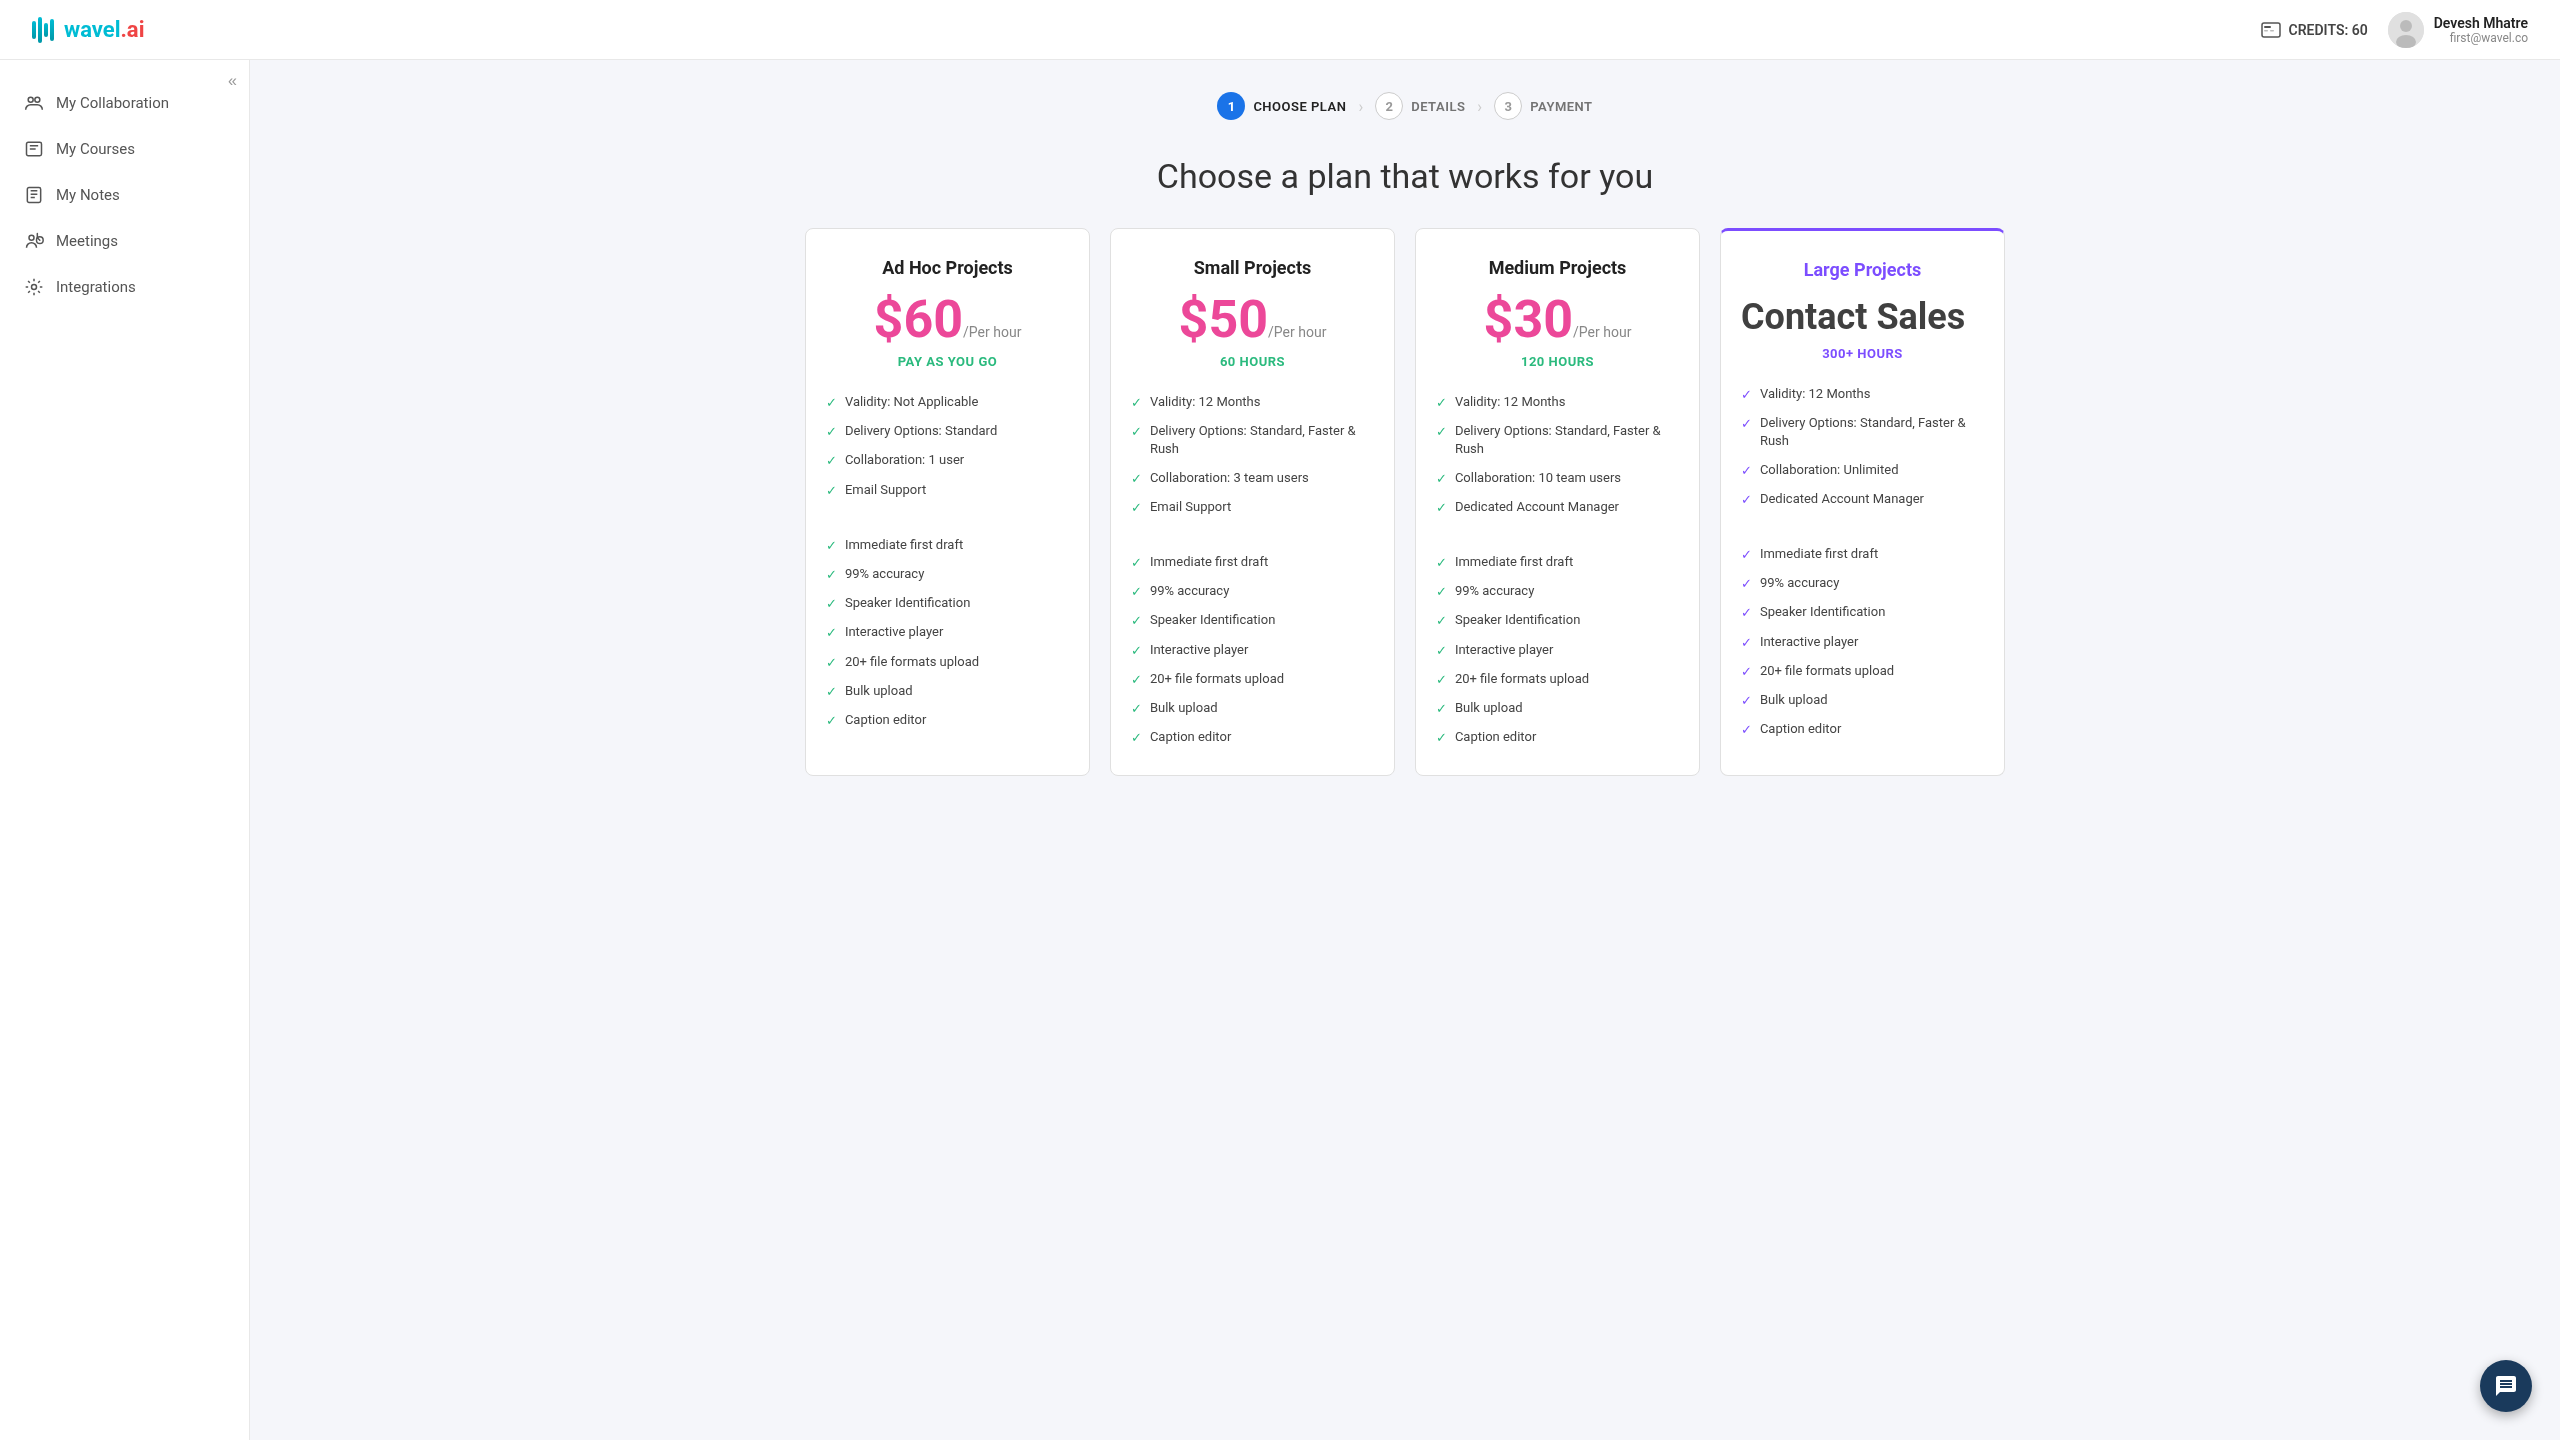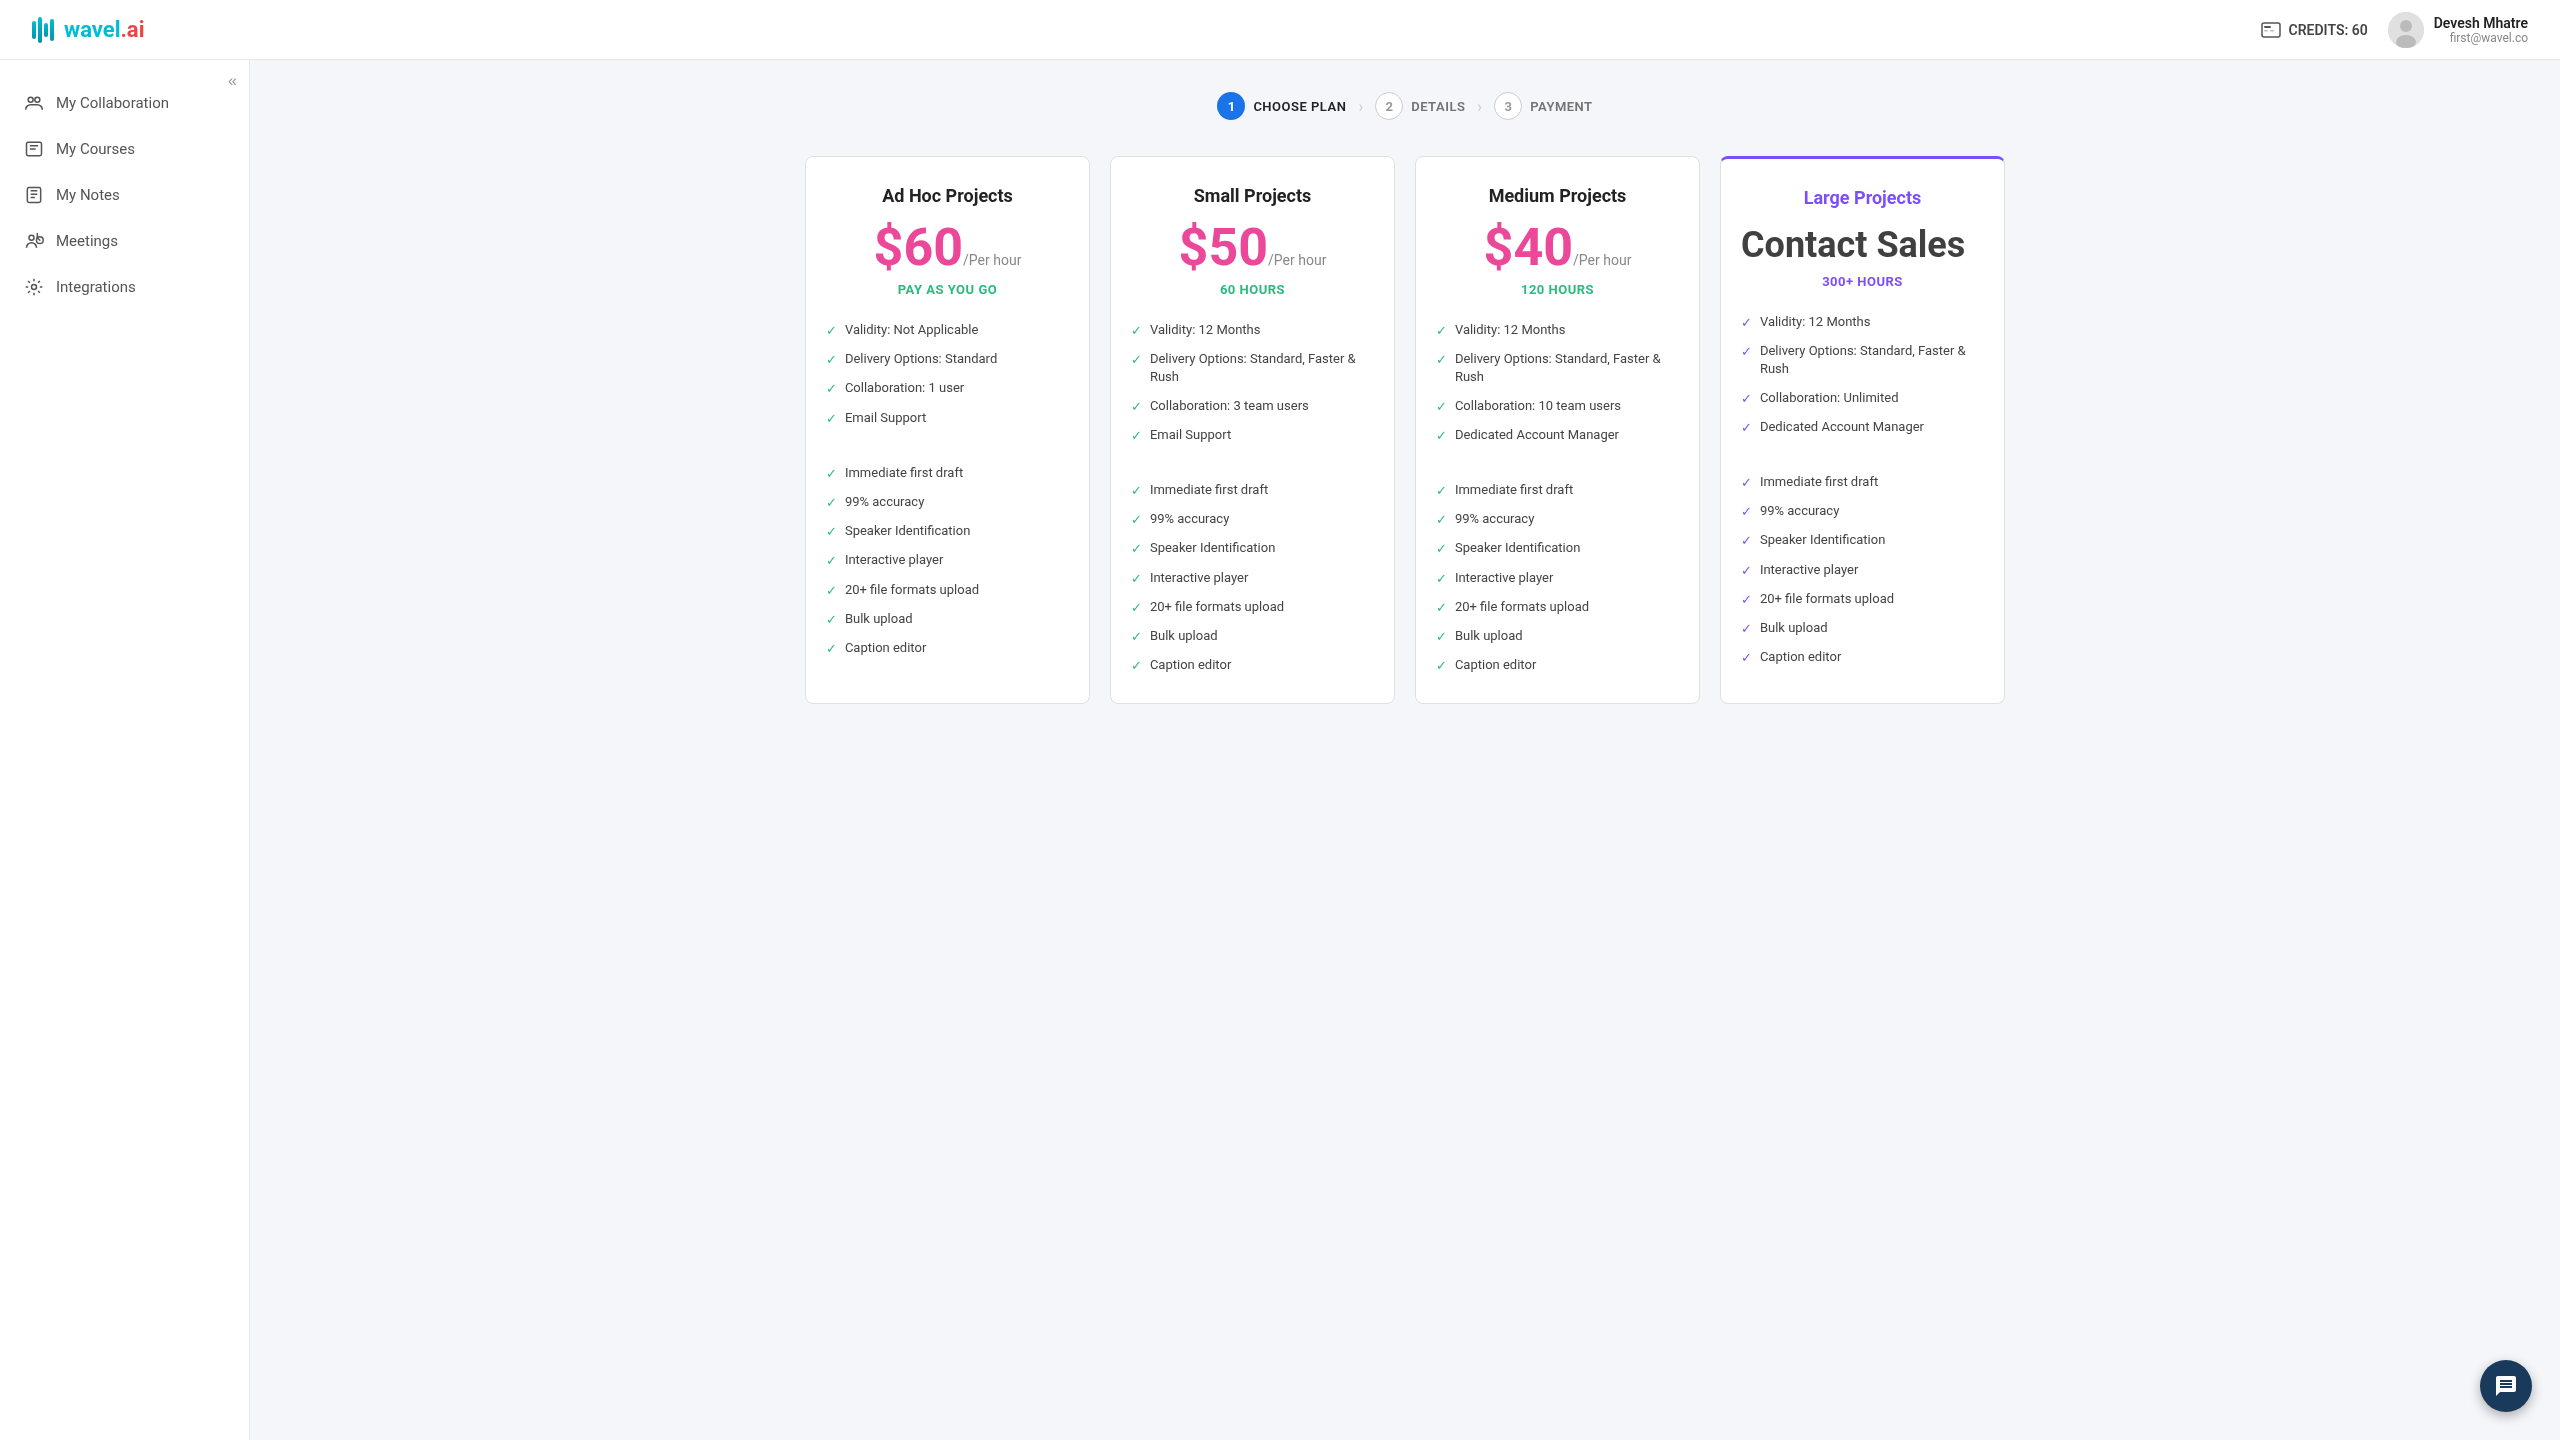--- a/index.html
+++ b/index.html
@@ -215,20 +215,21 @@
       </div>
       <span class="step-separator">›</span>
       <div class="step">
         <div class="step-num inactive">
           <span>3</span>
         </div>
         <span class="step-label">PAYMENT</span>
       </div>
     </div>
 
+    <h1 class="page-title">Choose a plan that works for you</h1>
 
     <div class="plans-grid" id="plans-grid">
     <div class="plan-card">
     <div class="plan-name">Ad Hoc Projects</div>
     <div class="plan-price">
       <span class="plan-price-amount">$60</span><span class="plan-price-period">/Per hour</span>
     </div>
     <div class="plan-hours">PAY AS YOU GO</div>
     <ul class="plan-features">
       <li class="plan-feature">
@@ -328,21 +329,21 @@
     </li>
             <li class="plan-feature">
       <span class="check-icon">✓</span>
       <span>Caption editor</span>
     </li>
     </ul>
   </div>
         <div class="plan-card">
     <div class="plan-name">Medium Projects</div>
     <div class="plan-price">
-      <span class="plan-price-amount">$40</span><span class="plan-price-period">/Per hour</span>
+      <span class="plan-price-amount">$30</span><span class="plan-price-period">/Per hour</span>
     </div>
     <div class="plan-hours">120 HOURS</div>
     <ul class="plan-features">
       <li class="plan-feature">
       <span class="check-icon">✓</span>
       <span>Validity: 12 Months</span>
     </li>
             <li class="plan-feature">
       <span class="check-icon">✓</span>
       <span>Delivery Options: Standard, Faster &amp; Rush</span>

